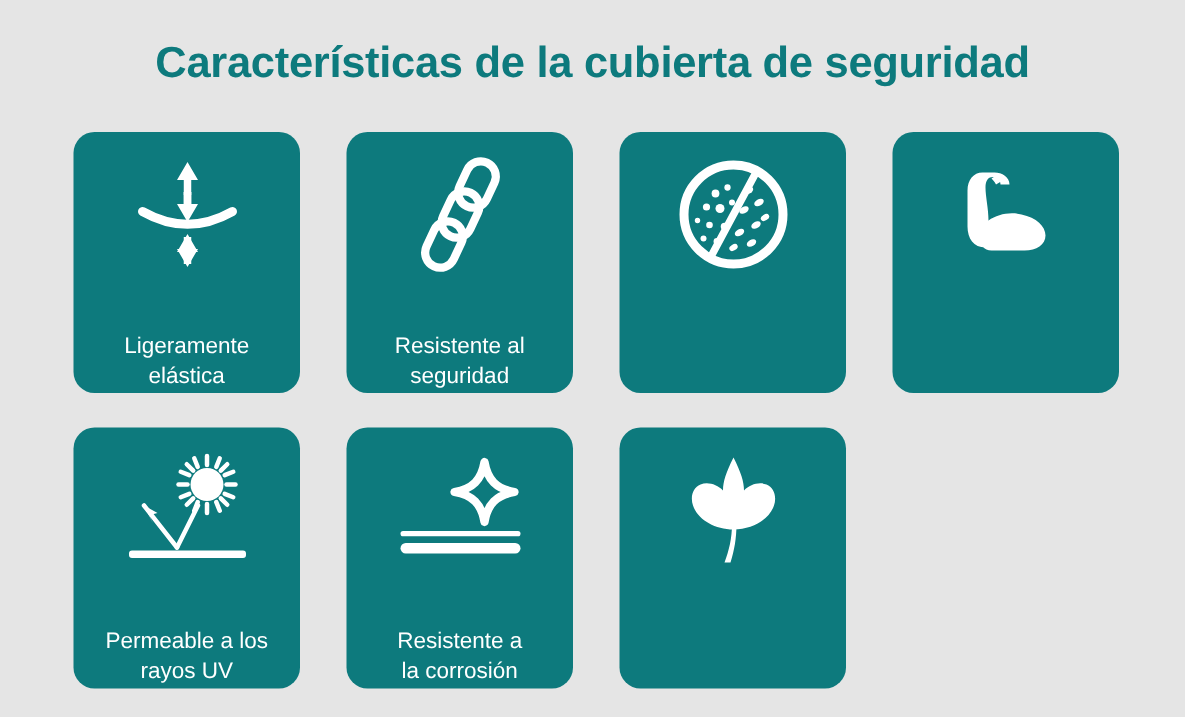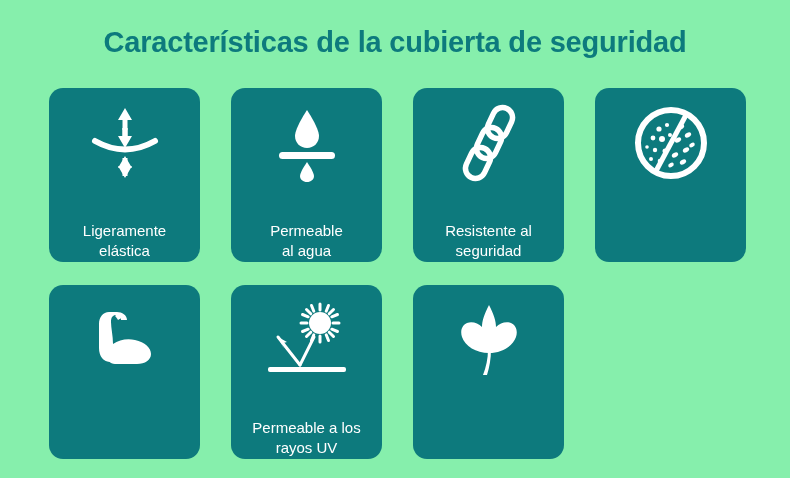--- a/index.html
+++ b/index.html
@@ -10,21 +10,21 @@
     width: 790px;
     height: 478px;
     background: #ffffff;
     font-family: "Liberation Sans", sans-serif;
     overflow: hidden;
   }
   .page {
     position: relative;
     width: 790px;
     height: 478px;
-    background: #86efac;
+    background: #e5e5e5;
   }
   .page-title {
     position: absolute;
     top: 26px;
     left: 0;
     width: 790px;
     text-align: center;
     color: #0d7a7d;
     font-size: 29px;
     font-weight: bold;
@@ -101,33 +101,20 @@
           <g fill="#ffffff">
             <path d="M36 52 L43 64 L38.5 64 L38.5 72 L33.5 72 L33.5 64 L29 64 Z"></path>
             <path d="M36 74 L43 62 L38.5 62 L38.5 54 L33.5 54 L33.5 62 L29 62 Z"></path>
           </g>
         </svg>
       </div>
       <div class="card-label">Ligeramente
 elástica</div>
     </div>
 
-    <div class="card">
-      <div class="card-icon">
-        <svg width="72" height="78" viewBox="0 0 72 78">
-          <g fill="#ffffff">
-            <path d="M36 6 C36 6 24 24 24 32 C24 39 29.4 44 36 44 C42.6 44 48 39 48 32 C48 24 36 6 36 6 Z"></path>
-            <rect x="8" y="48" width="56" height="7" rx="3.5"></rect>
-            <path d="M36 58 C36 58 29 68 29 72 C29 75.5 32.1 78 36 78 C39.9 78 43 75.5 43 72 C43 68 36 58 36 58 Z"></path>
-          </g>
-        </svg>
-      </div>
-      <div class="card-label">Permeable
-al agua</div>
-    </div>
 
     <div class="card">
       <div class="card-icon">
         <svg width="70" height="82" viewBox="0 0 70 82">
           <g fill="none" stroke="#ffffff" stroke-width="5.5" stroke-linecap="round">
             <rect x="36" y="5" width="20" height="32" rx="10" transform="rotate(25 46 21)"></rect>
             <rect x="25" y="25" width="20" height="32" rx="10" transform="rotate(25 35 41)"></rect>
             <rect x="14" y="45" width="20" height="32" rx="10" transform="rotate(25 24 61)"></rect>
           </g>
         </svg>
@@ -204,20 +191,35 @@
             <line x1="36" y1="64" x2="14" y2="36"></line>
           </g>
           <path d="M14 36 L23 41 L17.5 42.5 L20 48 Z" fill="#ffffff"></path>
           <rect x="4" y="66" width="78" height="5" rx="2" fill="#ffffff"></rect>
         </svg>
       </div>
       <div class="card-label">Permeable a los
 rayos UV</div>
     </div>
 
+    <div class="card">
+      <div class="card-icon">
+        <svg width="92" height="76" viewBox="0 0 92 76">
+          <path d="M62 6
+                   C64 18 70 24 82 26
+                   C70 28 64 34 62 46
+                   C60 34 54 28 42 26
+                   C54 24 60 18 62 6 Z" fill="none" stroke="#ffffff" stroke-width="5.5" stroke-linejoin="round"></path>
+          <rect x="6" y="52" width="80" height="3.5" rx="1.7" fill="#ffffff"></rect>
+          <rect x="6" y="60" width="80" height="7" rx="3.5" fill="#ffffff"></rect>
+        </svg>
+      </div>
+      <div class="card-label">Resistente a
+la corrosión</div>
+    </div>
 
     <div class="card">
       <div class="card-icon">
         <svg width="74" height="78" viewBox="0 0 74 78">
           <g fill="#ffffff">
             <path d="M37 4
                      C32 14 30 20 30 26
                      C26 22 20 20 15 22
                      C10 24 8 30 10 36
                      C13 45 24 52 37 52

